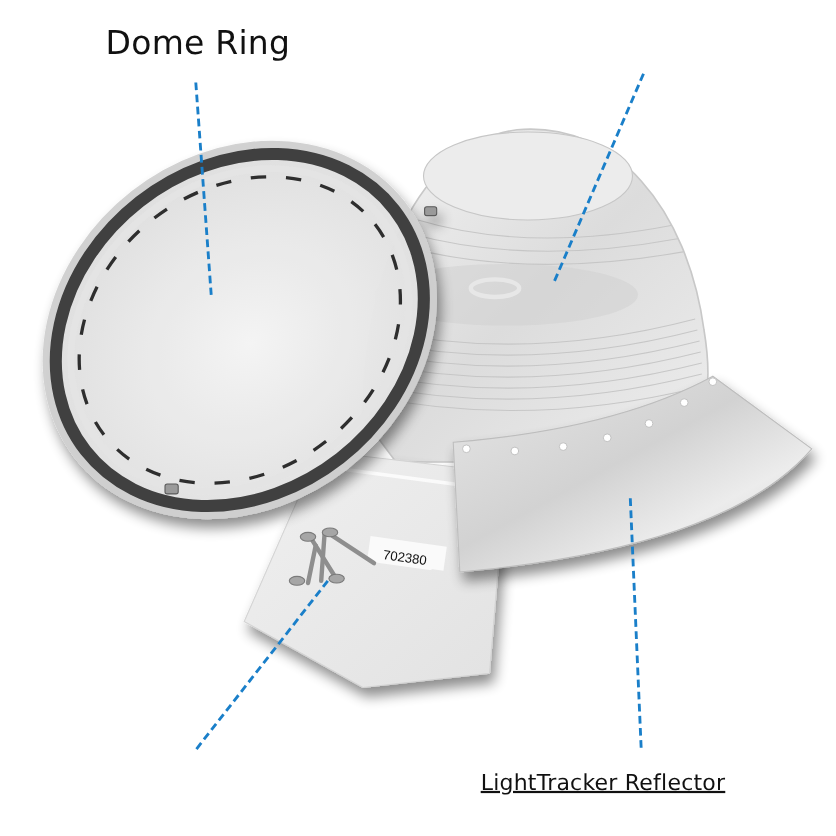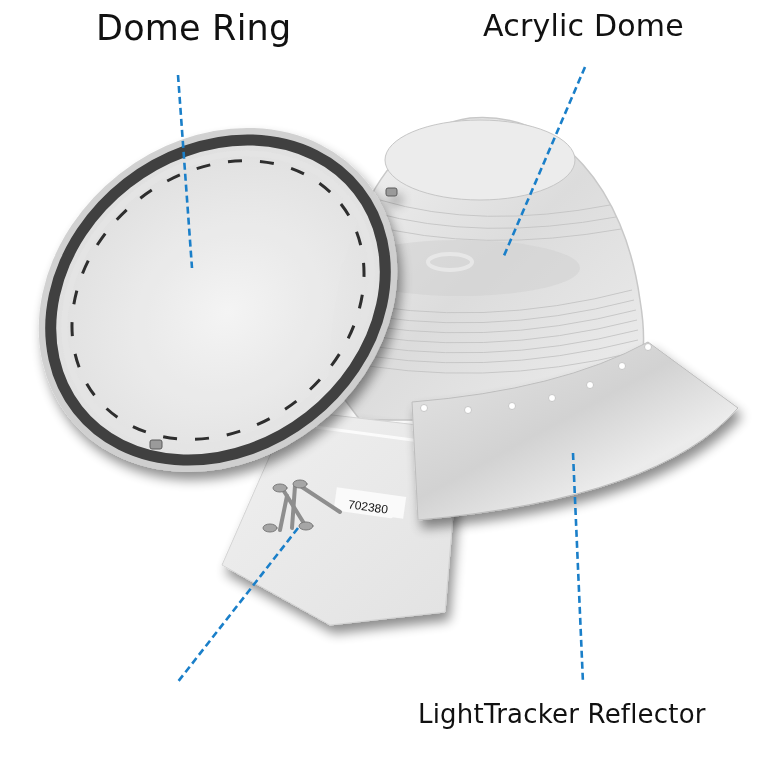--- a/index.html
+++ b/index.html
@@ -5,24 +5,24 @@
     html, body { margin: 0; padding: 0; background: #ffffff; }
     .canvas {
       position: relative; width: 760px; height: 760px; overflow: hidden;
       background: #ffffff; font-family: "DejaVu Sans", "Liberation Sans", sans-serif;
     }
     .illustration { position: absolute; left: 0; top: 0; width: 760px; height: 760px; }
     .label {
       position: absolute; color: #111111; white-space: nowrap; letter-spacing: 0.2px;
       font-family: "DejaVu Sans", "Liberation Sans", sans-serif;
     }
-    .label-dome-ring { left: 96px; top: 8px; font-size: 35px; }
+    .label-dome-ring { left: 96px; top: 22px; font-size: 30px; }
     .label-acrylic-dome { left: 483px; top: 8px; font-size: 30px; }
     .label-screws { left: 38px; top: 697px; font-size: 29px; }
-    .label-reflector { left: 418px; top: 699px; font-size: 26px; }
+    .label-reflector { left: 437px; top: 699px; font-size: 20px; text-decoration: underline; }
     .part-number {
       position: absolute; left: 342px; top: 499px; font-size: 12px; color: #111;
       font-family: "Liberation Sans", sans-serif; transform: rotate(8deg);
       background: #fafafa; padding: 1px 6px; border-radius: 2px;
     }
   </style>
 </head>
 <body>
 
 <div class="canvas">
@@ -123,15 +123,14 @@
       <line x1="178" y1="75" x2="192" y2="268"></line>
       <line x1="585" y1="67" x2="503" y2="258"></line>
       <line x1="298" y1="528" x2="177" y2="683"></line>
       <line x1="573" y1="453" x2="583" y2="683"></line>
     </g>
   </svg>
 
   <span class="part-number">702380</span>
 
   <div class="label label-dome-ring">Dome Ring</div>
-  <div class="label label-acrylic-dome">Acrylic Dome</div>
   <div class="label label-reflector">LightTracker Reflector</div>
 </div>
 
 </body></html>

